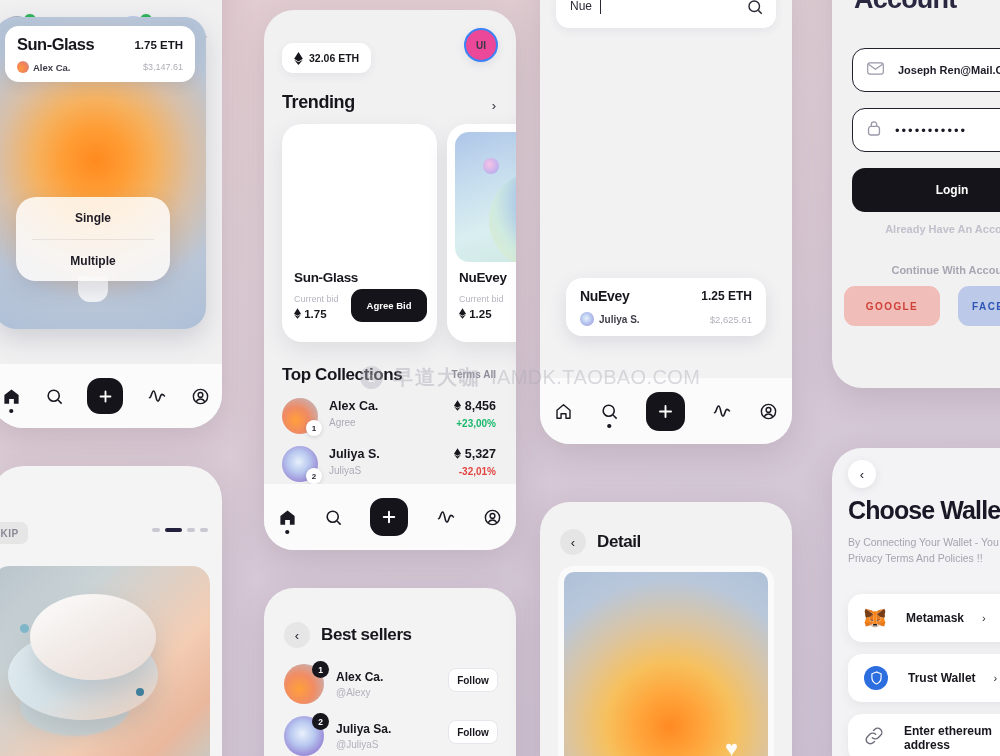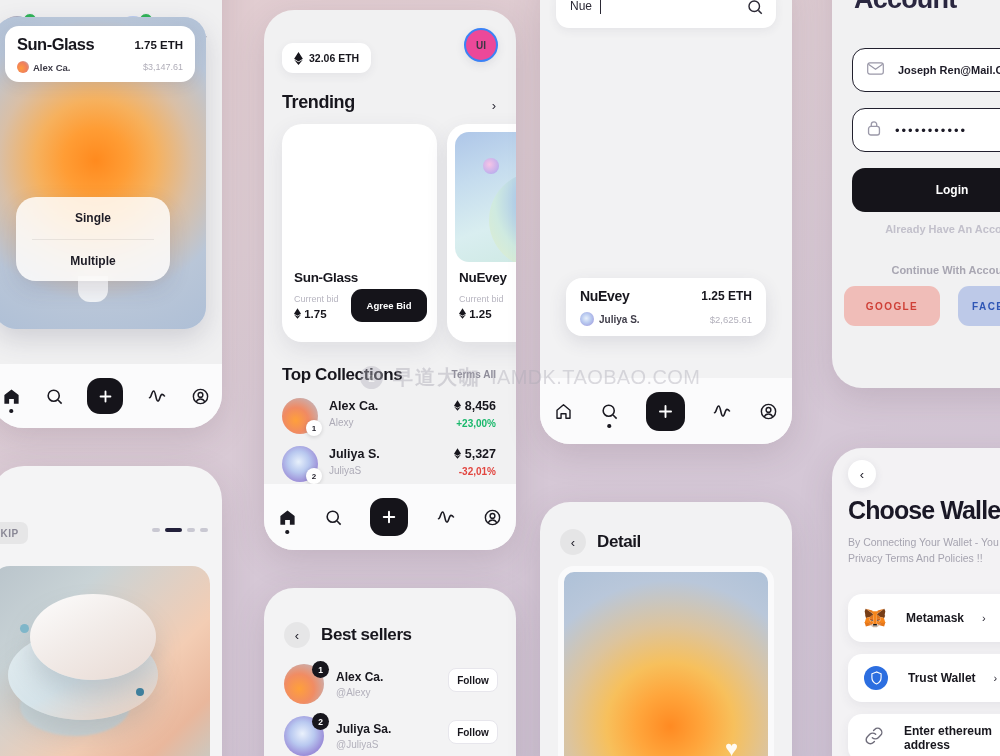--- a/index.html
+++ b/index.html
@@ -397,21 +397,21 @@
         </div>
       </div>
 
       <div id="topcol">Top Collections</div>
       <div id="viewall">Terms All</div>
 
       <div class="crow" id="crow1">
         <div class="cav o"></div>
         <div class="rk">1</div>
         <div class="cn">Alex Ca.</div>
-        <div class="ch">Alexy</div>
+        <div class="ch">Agree</div>
         <div class="cv">
           <svg width="7" height="11" viewBox="0 0 12 18" fill="currentColor" style="vertical-align:-1px">
               <path d="M6 0 0 9.3 6 13l6-3.7zM0 10.7 6 18l6-7.3L6 14.3z"></path>
             </svg>
           <span>8,456</span>
         </div>
         <div class="cd up">+23,00%</div>
       </div>
 
       <div class="crow" id="crow2">

